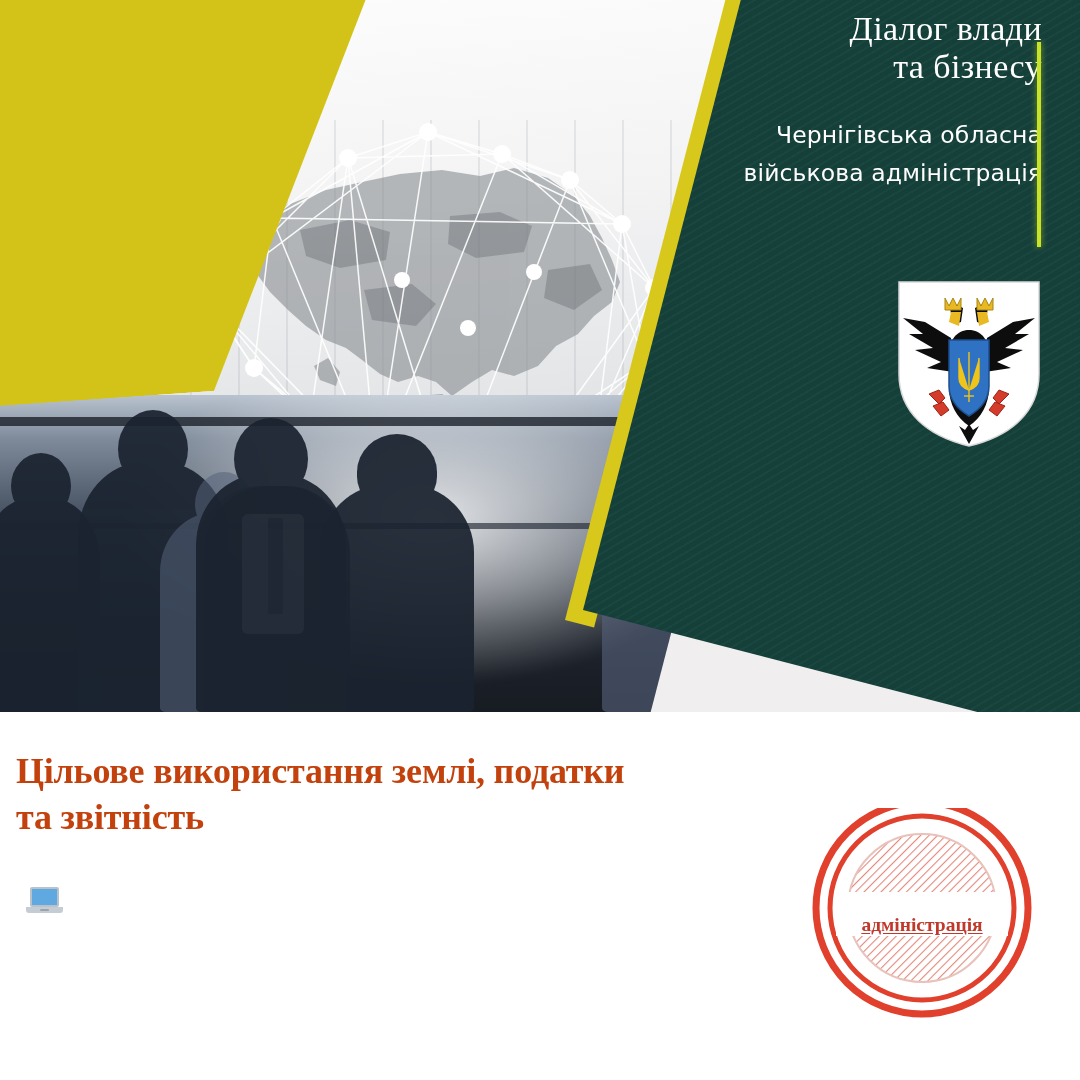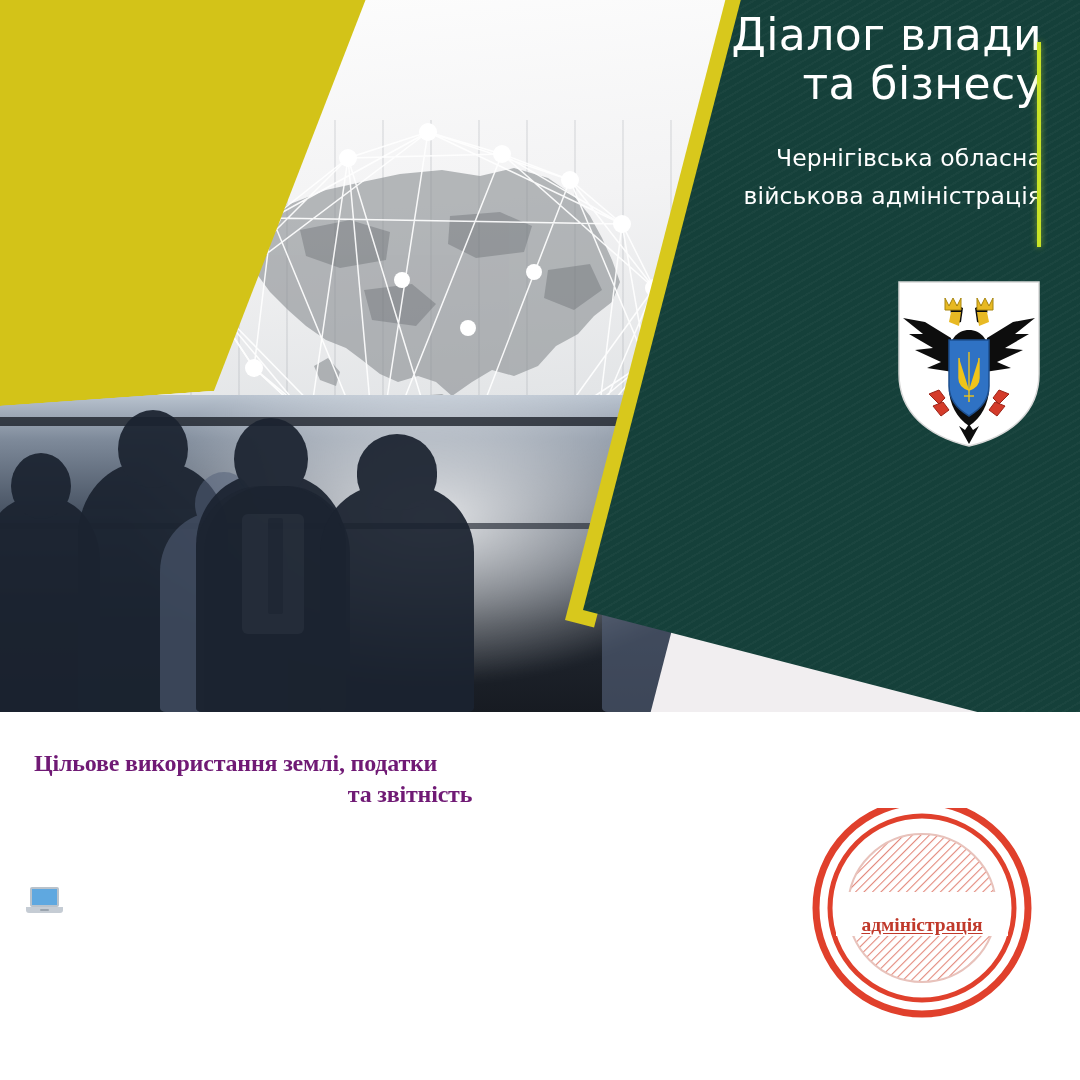--- a/index.html
+++ b/index.html
@@ -62,36 +62,36 @@
   .yellow-br{position:absolute;left:905px;top:330px;width:420px;height:430px;background:#cbbe16;
     transform:rotate(14.5deg);transform-origin:0% 0%;}
   .yellow-br-tex{position:absolute;inset:0;opacity:.14;
     background:repeating-linear-gradient(100deg, rgba(0,0,0,.3) 0 2px, rgba(0,0,0,0) 2px 9px);}
   .white-wedge{position:absolute;left:690px;top:560px;width:330px;height:230px;background:#f1eef0;
     transform:rotate(14.5deg);transform-origin:0% 0%;}
 
   
   .brand-text{position:absolute;left:612px;top:10px;width:430px;z-index:8;
      font-family:"DejaVu Sans","Liberation Sans",sans-serif;color:#ffffff;text-align:right;}
-  .brand-title{font-size:44px;line-height:1.12;font-weight:400;letter-spacing:.4px;white-space:pre-line;}
+  .brand-title{font-size:34px;line-height:1.12;font-weight:400;letter-spacing:.4px;white-space:pre-line;font-family:Liberation Serif, serif;}
   .brand-sub{margin-top:30px;font-size:23.5px;line-height:1.62;font-weight:400;letter-spacing:.1px;white-space:pre-line;}
   .accent-line{position:absolute;left:1037px;top:42px;width:4px;height:205px;background:#c9e327;z-index:9;
      box-shadow:0 0 6px rgba(201,227,39,.6);}
 
   
   .coa{position:absolute;left:893px;top:278px;width:152px;height:172px;z-index:9;}
   .coa svg{width:100%;height:100%;display:block;}
 
   
   .content{position:absolute;left:0;top:712px;width:1080px;height:368px;background:#fff;}
-  .headline{position:absolute;left:34px;top:36px;width:880px;
-     font-family:"Liberation Serif",serif;font-weight:700;font-size:24px;line-height:1.28;
-     color:#701a75;letter-spacing:-.2px;}
+  .headline{position:absolute;left:16px;top:36px;width:880px;
+     font-family:"Liberation Serif",serif;font-weight:700;font-size:36px;line-height:1.28;
+     color:#c2410c;letter-spacing:-.2px;}
   .headline .l1{display:block;text-align:left;}
-  .headline .l2{display:block;text-align:center;padding-right:128px;}
+  .headline .l2{display:block;text-align:left;padding-right:128px;}
 
   .details{position:absolute;left:22px;top:162px;width:760px;}
   .drow{display:flex;align-items:center;height:56px;}
   .dicon{width:44px;height:40px;flex:0 0 44px;position:relative;margin-right:9px;}
   .dtext{font-family:"Liberation Serif",serif;font-weight:700;font-size:33px;color:#0b0b0b;white-space:nowrap;}
 
   
   .ic-cal{position:absolute;left:6px;top:3px;width:32px;height:33px;background:#f4f5f7;border-radius:4px;
      box-shadow:0 0 0 1px #dfe2e6;overflow:hidden;}
   .ic-cal .top{position:absolute;left:0;top:0;width:100%;height:12px;background:#e8453c;}

